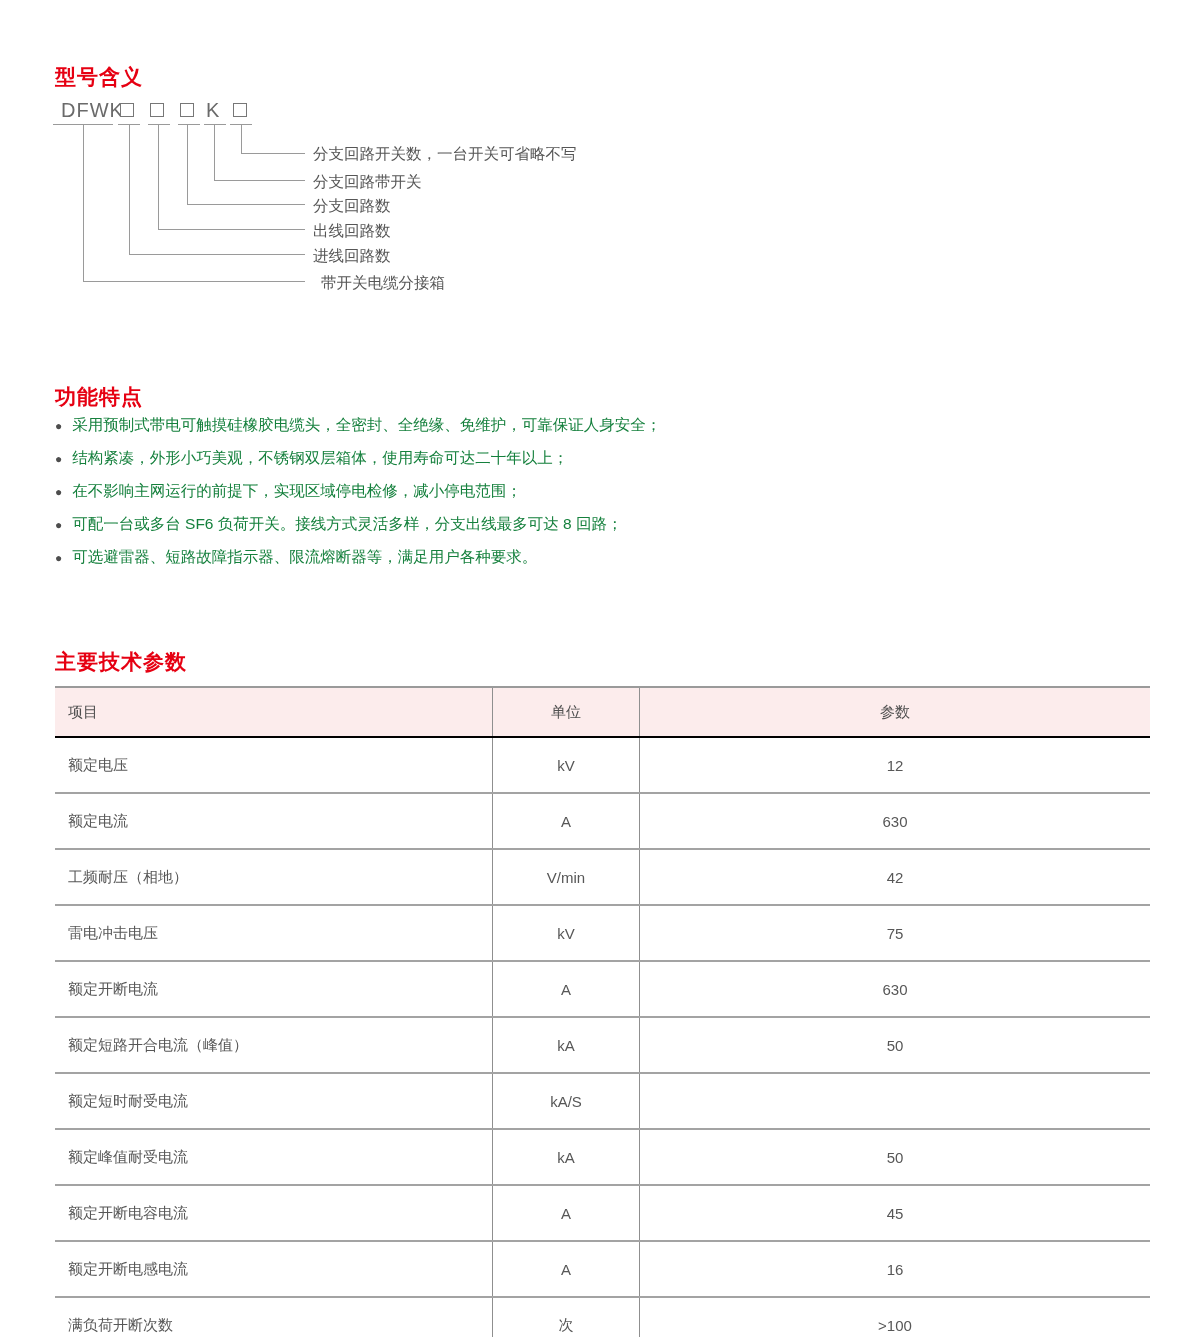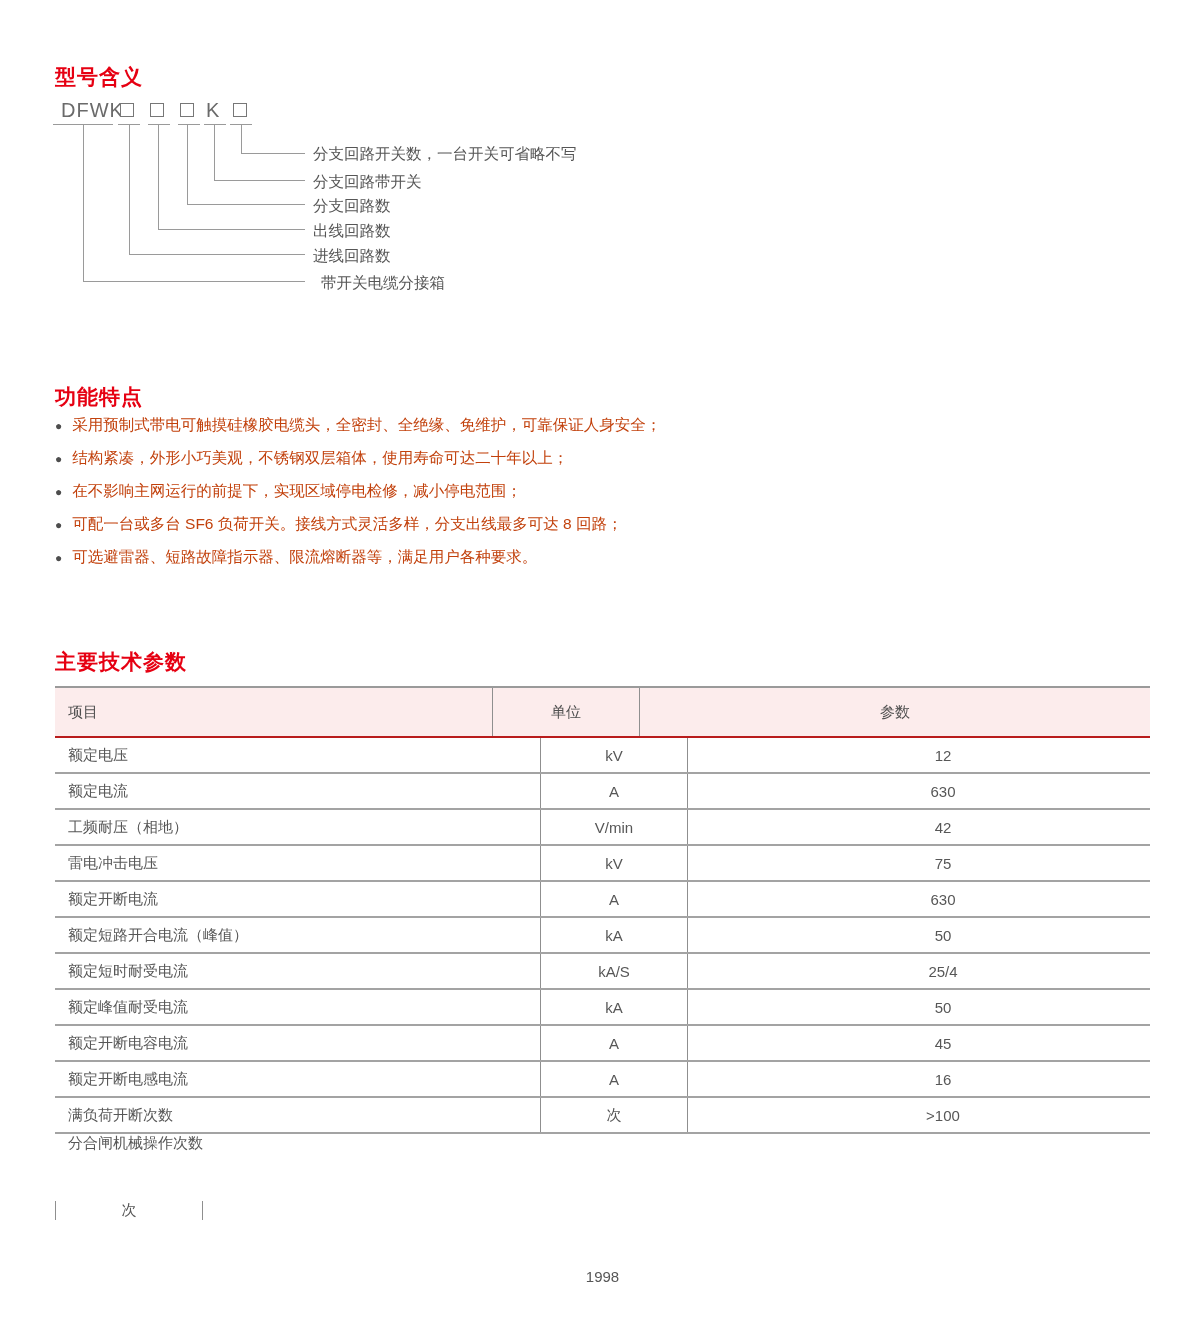--- a/index.html
+++ b/index.html
@@ -72,39 +72,38 @@
   
   .feat-list { position:absolute; left:55px; top:409px; width:1100px; }
   .feat-item {
     display:flex; align-items:center;
     height:33px; gap:10px;
   }
   .bullet {
     font-size:12px; color:#4d4d4d; flex:0 0 auto; line-height:1;
   }
   .feat-text {
-    font-size:15.5px; color:#c2410c; white-space:nowrap;text-align:right;
+    font-size:15.5px; color:#15803d; white-space:nowrap;text-align:right;
   }
 
   
   .params-table {
     position:absolute; left:55px; top:686px; width:1095px;
     border-top:2px solid #9a9a9a;
     font-size:15px; color:#575757;
   }
   .t-head {
     display:flex; height:50px;
     background:#fcecec;
-    border-bottom:2px solid #b91c1c;
+    border-bottom:2px solid #000000;
     color:#4f4f4f;
   }
   .t-row {
-    display:flex; height:36px;
+    display:flex; height:56px;
     border-bottom:2px solid #a3a3a3;
-    gap:48px;
   }
   .t-row:last-child { border-bottom:none;flex-direction:column; }
   .cell { display:flex; align-items:center; height:100%; }
   .c-item  { width:437px; padding-left:13px; justify-content:flex-start; }
   .c-unit  {
     width:148px; justify-content:center;
     border-left:1px solid #8f8f8f; border-right:1px solid #8f8f8f;
   }
   .c-value { flex:1; justify-content:center; }
 </style>
@@ -205,21 +204,20 @@
       <div class="cell c-value">630</div>
     </div>
     <div class="t-row">
       <div class="cell c-item">额定短路开合电流（峰值）</div>
       <div class="cell c-unit">kA</div>
       <div class="cell c-value">50</div>
     </div>
     <div class="t-row">
       <div class="cell c-item">额定短时耐受电流</div>
       <div class="cell c-unit">kA/S</div>
-      <div class="cell c-value">25/4</div>
     </div>
     <div class="t-row">
       <div class="cell c-item">额定峰值耐受电流</div>
       <div class="cell c-unit">kA</div>
       <div class="cell c-value">50</div>
     </div>
     <div class="t-row">
       <div class="cell c-item">额定开断电容电流</div>
       <div class="cell c-unit">A</div>
       <div class="cell c-value">45</div>

